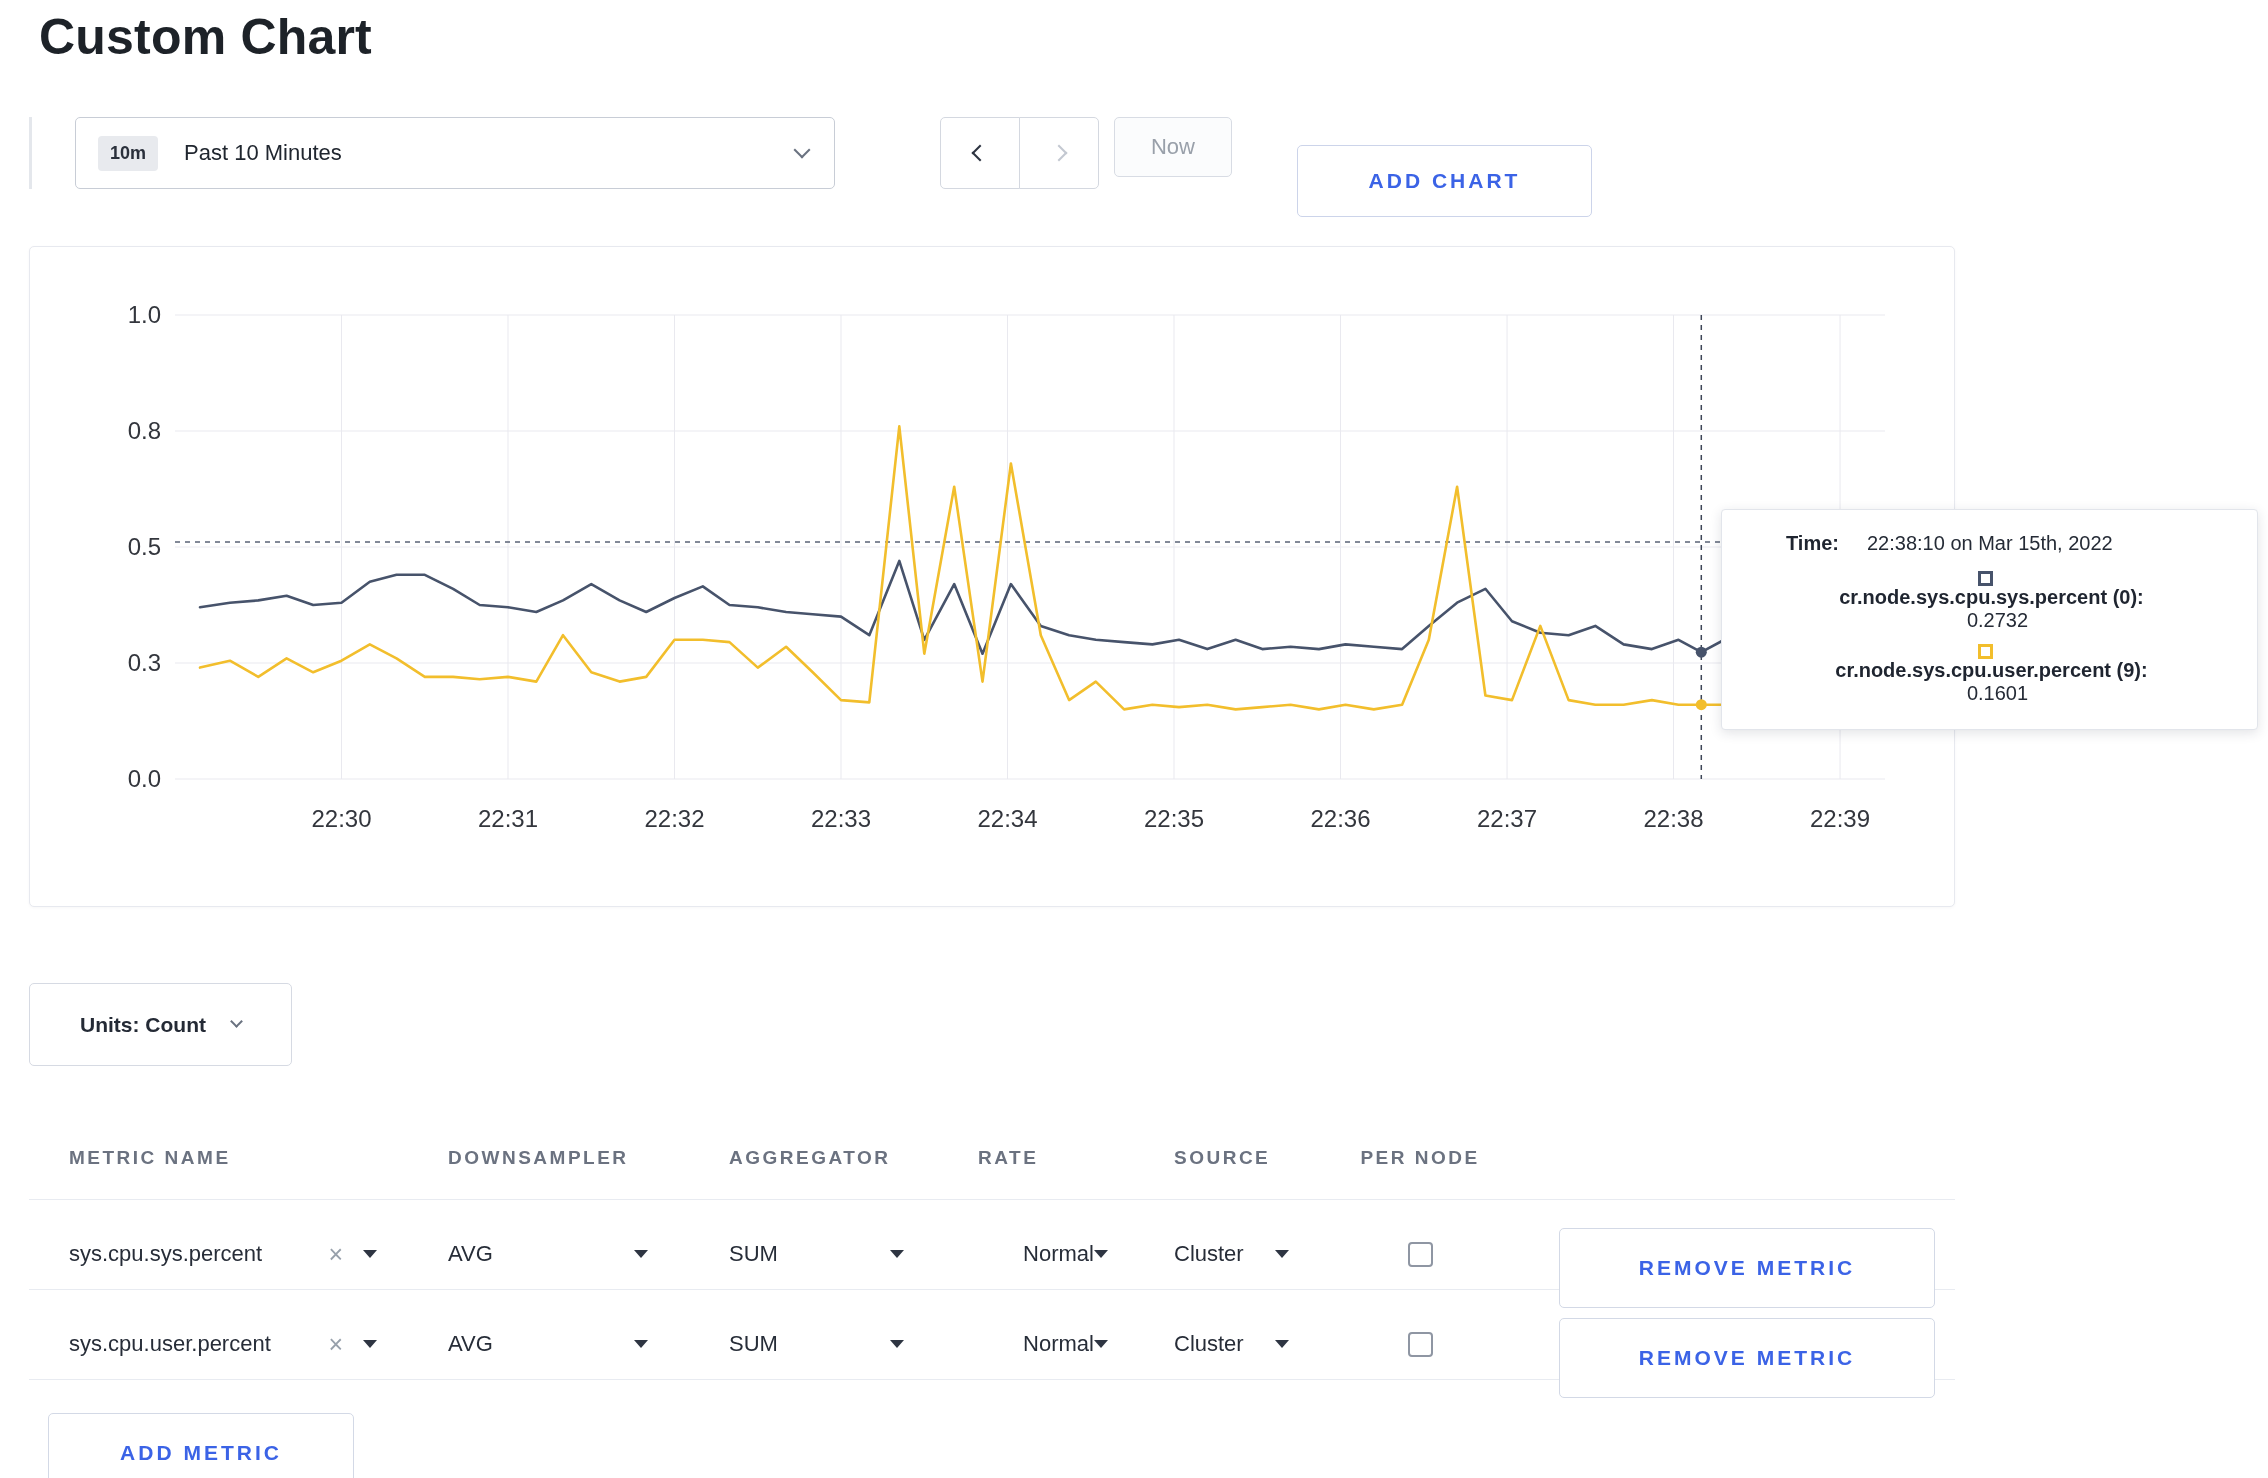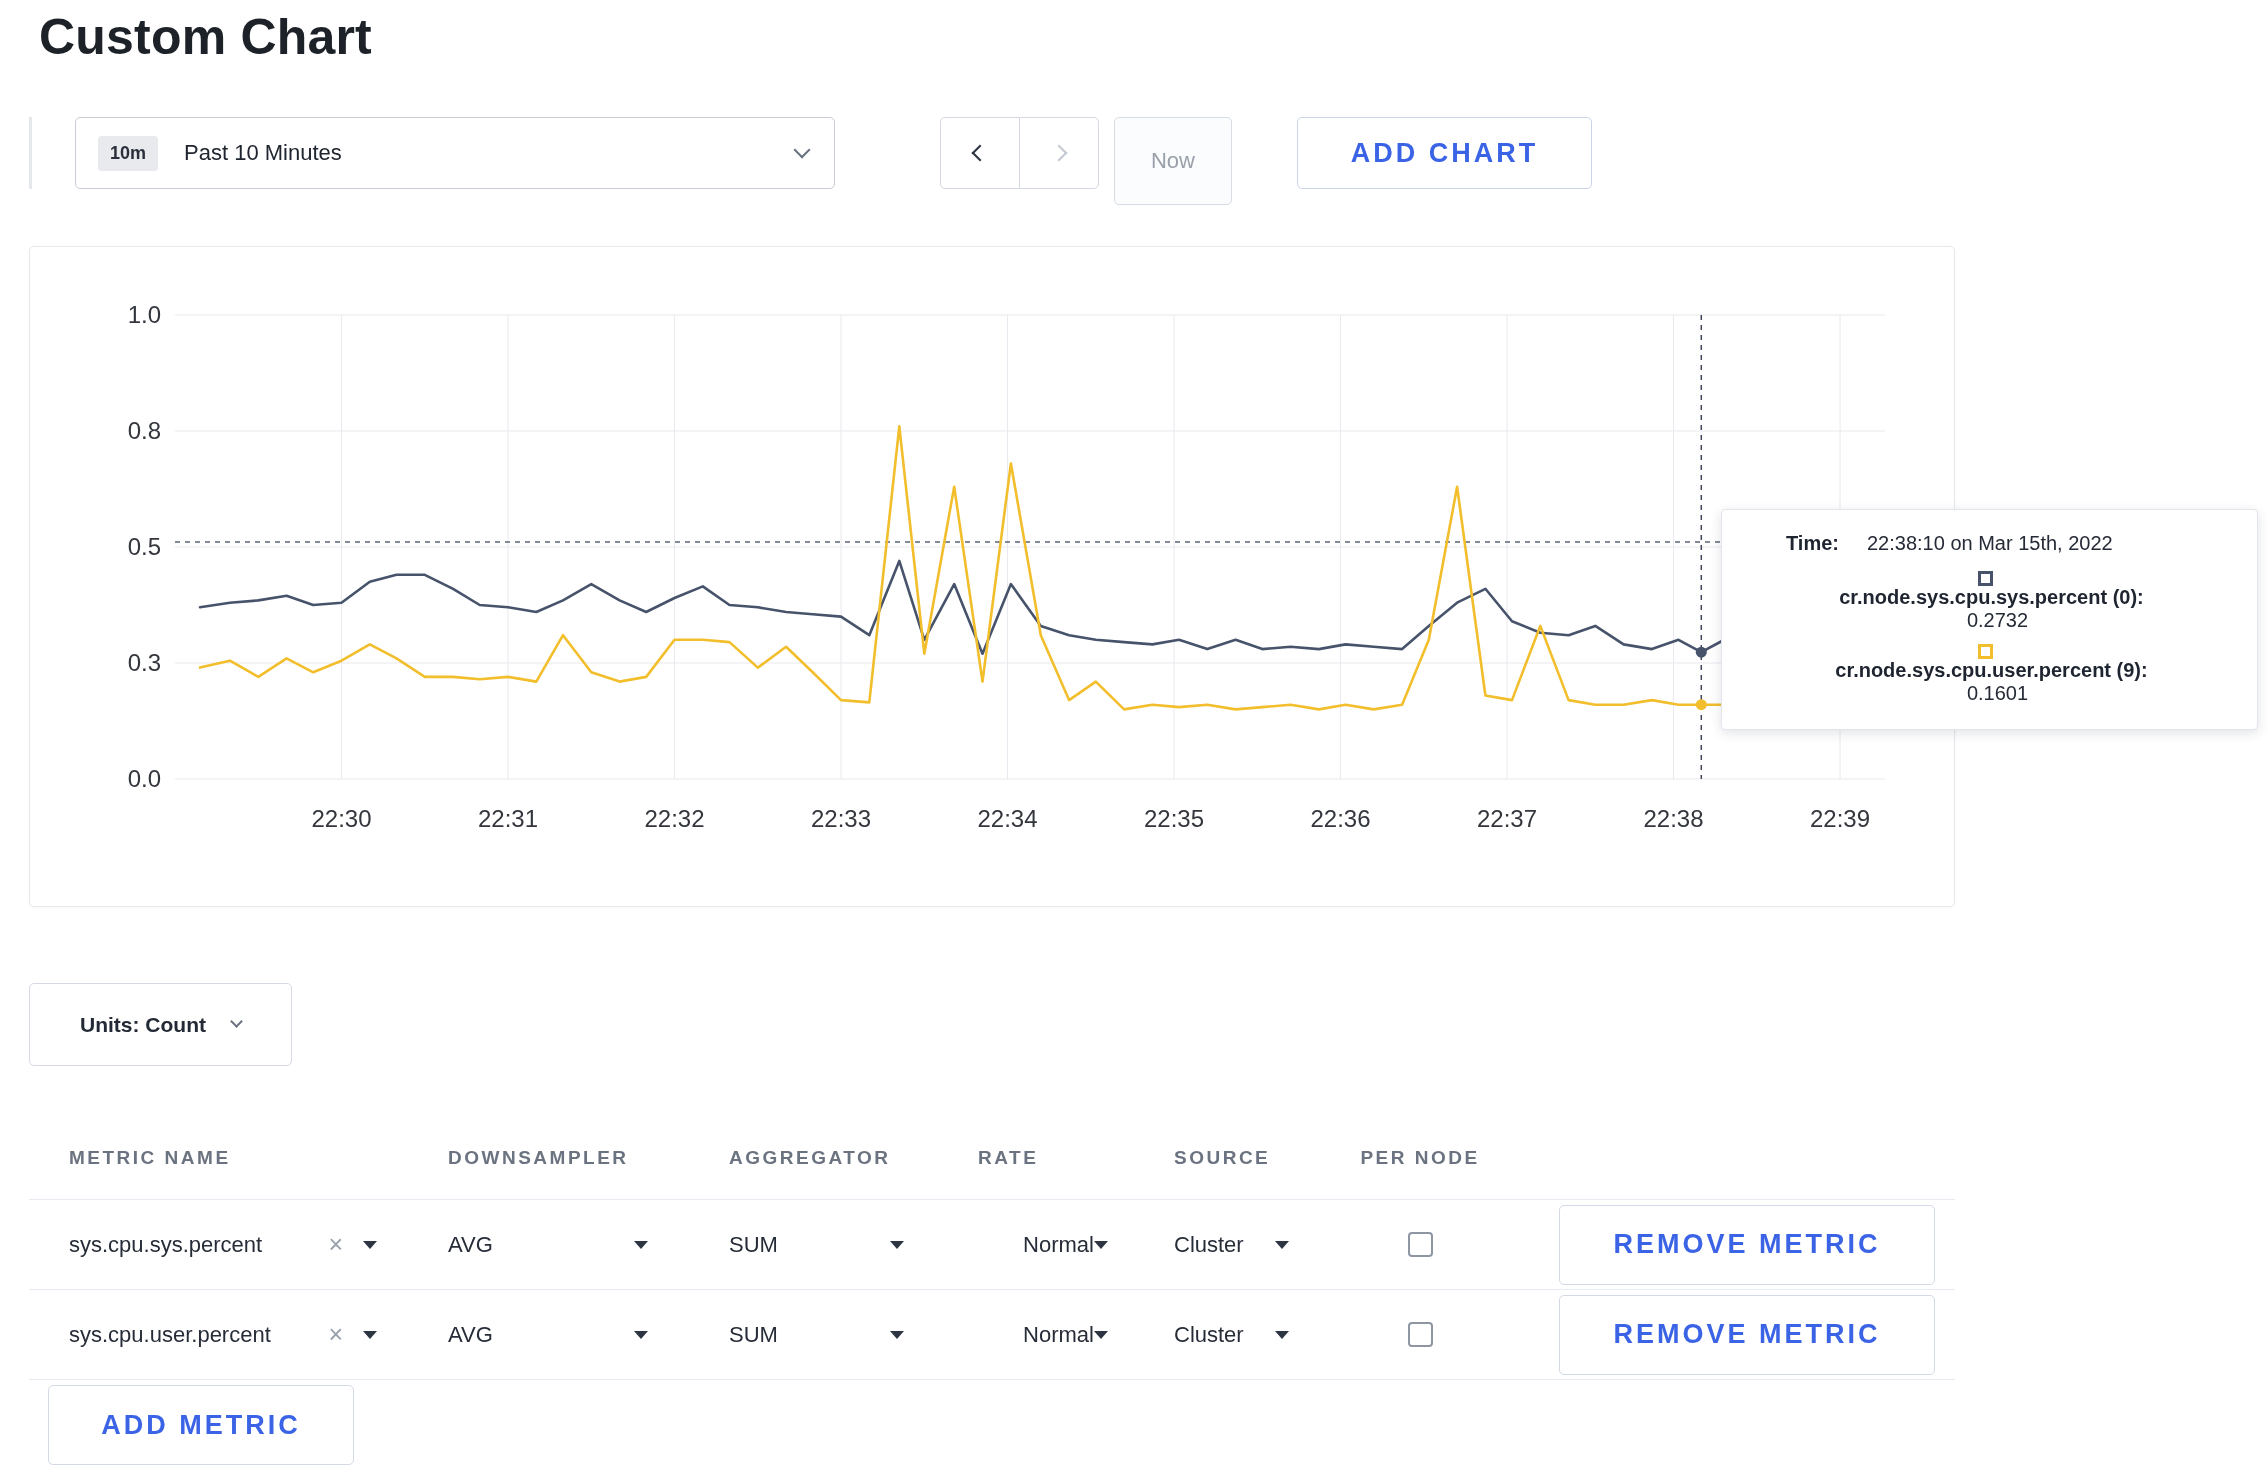--- a/index.html
+++ b/index.html
@@ -23,27 +23,27 @@
   .chev { display:inline-block; width:12px; height:12px; border-right:2.5px solid #6a7280; border-bottom:2.5px solid #6a7280; }
   .chev-down  { transform:rotate(45deg); margin-top:-6px; }
   .chev-left  { transform:rotate(135deg); border-color:#2c3340; }
   .chev-right { transform:rotate(-45deg); border-color:#c3c8d1; }
 
   .pager { left:940px; top:117px; height:72px; display:flex; }
   .pager-btn { width:80px; height:72px; background:#fff; border:1px solid #d4d8e0; display:flex; align-items:center; justify-content:center; cursor:pointer; }
   .pager-btn.prev { border-radius:5px 0 0 5px; }
   .pager-btn.next { border-radius:0 5px 5px 0; margin-left:-1px; }
 
-  .now-btn { left:1114px; top:117px; width:118px; height:88px; background:#fbfcfd; border:1px solid #d8dce4;
+  .now-btn { left:1114px; top:117px; width:118px; height:60px; background:#fbfcfd; border:1px solid #d8dce4;
              border-radius:5px; display:flex; align-items:center; justify-content:center;
              font-size:22px; color:#99a0aa; cursor:default; }
 
   .btn-blue { background:#fff; border:1px solid #d3d9e6; border-radius:5px; color:#3b63e6;
-              font-size:27px; font-weight:700; letter-spacing:3px;
-              display:flex; align-items:center; justify-content:center; cursor:pointer; }
+              font-size:21px; font-weight:700; letter-spacing:3px;
+              display:flex; align-items:center; justify-content:center; cursor:pointer;margin-top:28px; }
   .add-chart-btn { left:1297px; top:117px; width:295px; height:72px; border-color:#ccd4ea; }
 
   
   .chart-card { left:29px; top:246px; width:1926px; height:661px; background:#fff;
                 border:1px solid #e7e9ef; border-radius:5px; box-shadow:0 1px 3px rgba(40,50,70,0.04); }
   .chart-card svg { display:block; }
 
   
   .chart-tooltip { left:1721px; top:509px; width:537px; background:#fff; border:1px solid #e2e5eb;
                    border-radius:4px; box-shadow:0 3px 12px rgba(30,40,60,0.13); padding:22px 26px 24px 30px;

